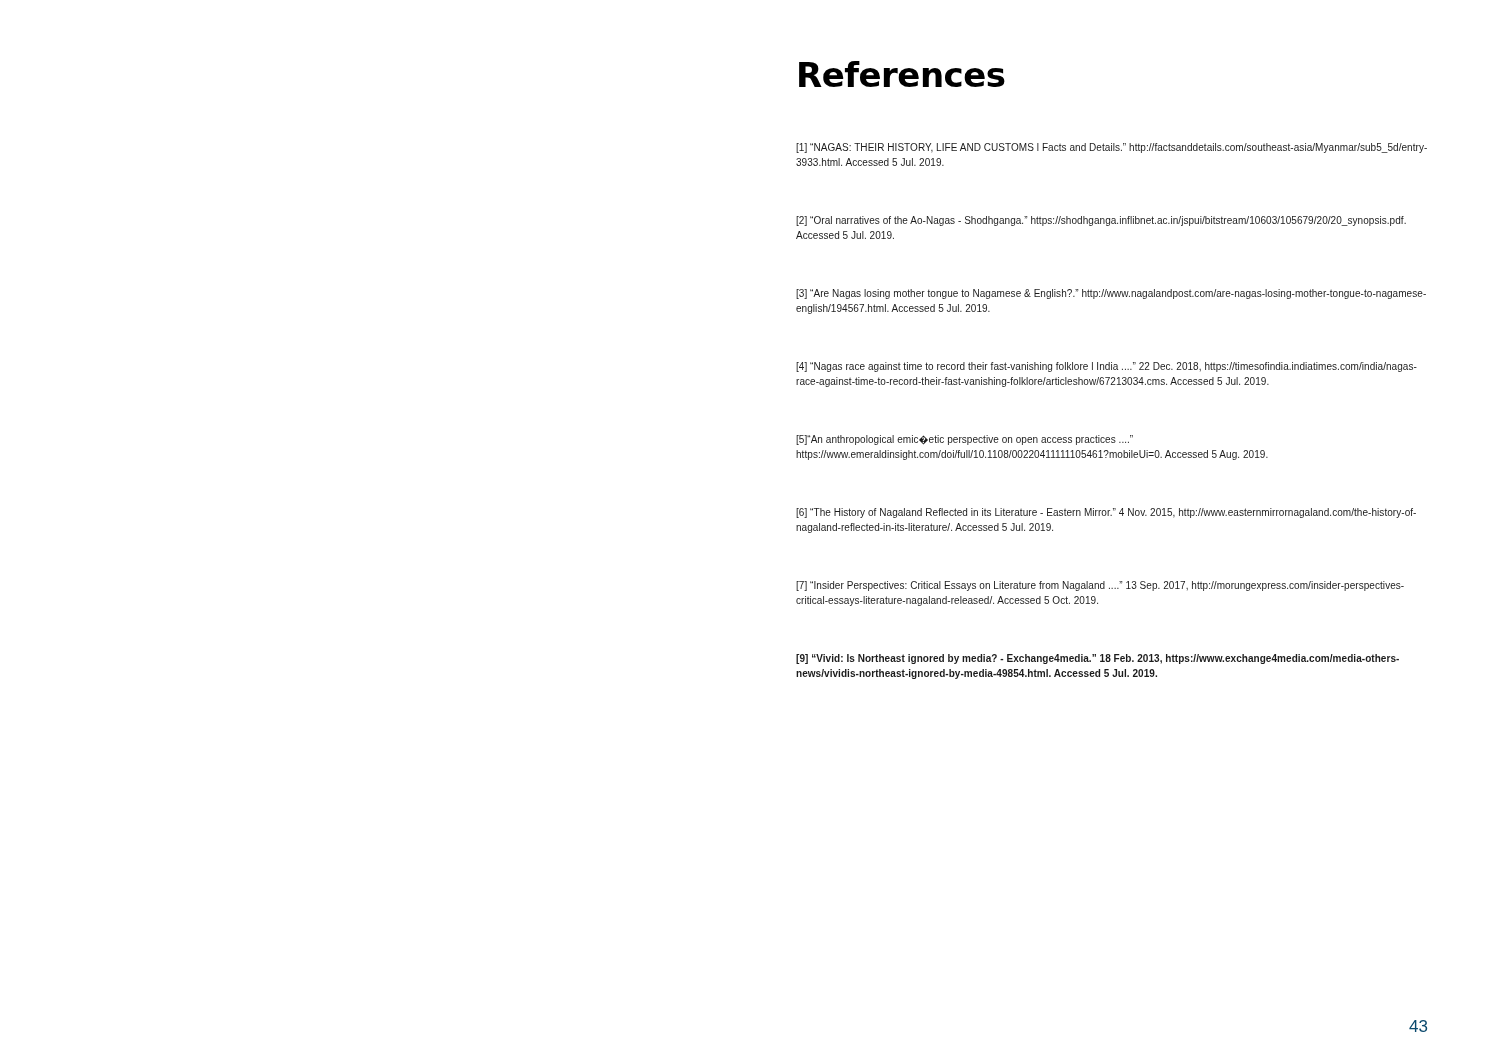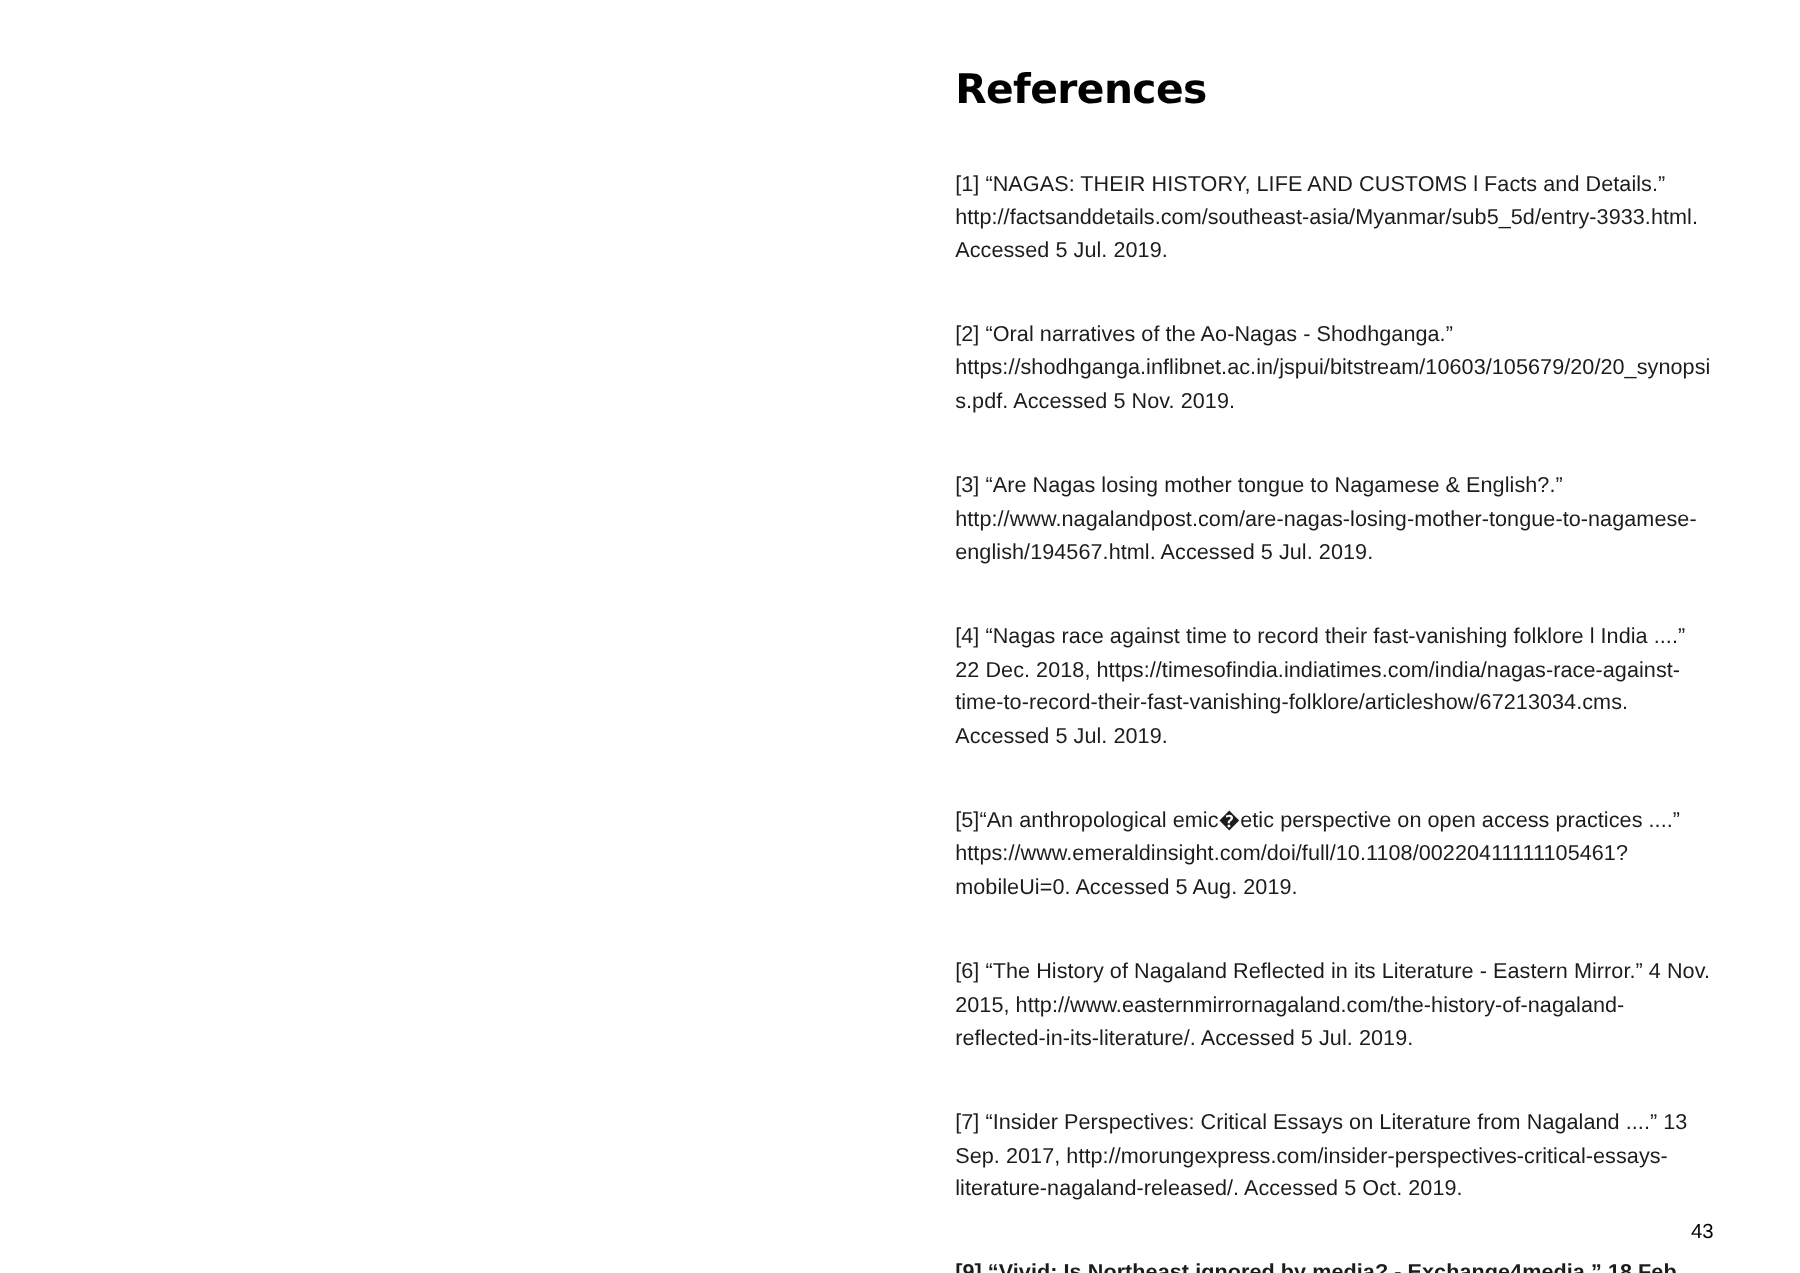--- a/index.html
+++ b/index.html
@@ -35,49 +35,49 @@
     color: #000000;
     margin: 0 0 46px 0;
     line-height: 1.05;
   }
   .ref-list {
     margin: 0;
     padding: 0;
     list-style: none;
   }
   .ref-item {
-    font-size: 18px;
+    font-size: 10px;
     line-height: 1.55;
     color: #1c1c1c;
     margin-bottom: 22px;
     word-break: break-word;
     letter-spacing: 0.05px;
     margin-top: 42px;
   }
   .ref-item:last-child {
     margin-bottom: 0;
     font-weight: bold;
   }
   .page-number {
     position: absolute;
     right: 72px;
     bottom: 24px;
     font-size: 17px;
-    color: #000000;
+    color: #0c4a6e;
   }
 </style>
 </head>
 <body>
 
 <div class="page">
   <div class="content-col">
     <h1 class="page-title">References</h1>
     <ul class="ref-list">
       <li class="ref-item">[1] “NAGAS: THEIR HISTORY, LIFE AND CUSTOMS l Facts and Details.” http://factsanddetails.com/southeast-asia/Myanmar/sub5_5d/entry-3933.html. Accessed 5 Jul. 2019.</li>
-      <li class="ref-item">[2]  “Oral narratives of the Ao-Nagas - Shodhganga.” https://shodhganga.inflibnet.ac.in/jspui/bitstream/10603/105679/20/20_synopsis.pdf. Accessed 5 Nov. 2019.</li>
+      <li class="ref-item">[2]  “Oral narratives of the Ao-Nagas - Shodhganga.” https://shodhganga.inflibnet.ac.in/jspui/bitstream/10603/105679/20/20_synopsis.pdf. Accessed 5 Jul. 2019.</li>
       <li class="ref-item">[3] “Are Nagas losing mother tongue to Nagamese &amp; English?.” http://www.nagalandpost.com/are-nagas-losing-mother-tongue-to-nagamese-english/194567.html. Accessed 5 Jul. 2019.</li>
       <li class="ref-item">[4]  “Nagas race against time to record their fast-vanishing folklore l India ....” 22 Dec. 2018, https://timesofindia.indiatimes.com/india/nagas-race-against-time-to-record-their-fast-vanishing-folklore/articleshow/67213034.cms. Accessed 5 Jul. 2019.</li>
       <li class="ref-item"> [5]“An anthropological emic�etic perspective on open access practices ....” https://www.emeraldinsight.com/doi/full/10.1108/00220411111105461?mobileUi=0. Accessed 5 Aug. 2019.</li>
       <li class="ref-item">[6] “The History of Nagaland Reflected in its Literature - Eastern Mirror.” 4 Nov. 2015, http://www.easternmirrornagaland.com/the-history-of-nagaland-reflected-in-its-literature/. Accessed 5 Jul. 2019.</li>
       <li class="ref-item">[7] “Insider Perspectives: Critical Essays on Literature from Nagaland ....” 13 Sep. 2017, http://morungexpress.com/insider-perspectives-critical-essays-literature-nagaland-released/. Accessed 5 Oct. 2019.</li>
       <li class="ref-item">[9] “Vivid: Is Northeast ignored by media? - Exchange4media.” 18 Feb. 2013, https://www.exchange4media.com/media-others-news/vividis-northeast-ignored-by-media-49854.html. Accessed 5 Jul. 2019.</li>
     </ul>
   </div>
   <div class="page-number">43</div>
 </div>

